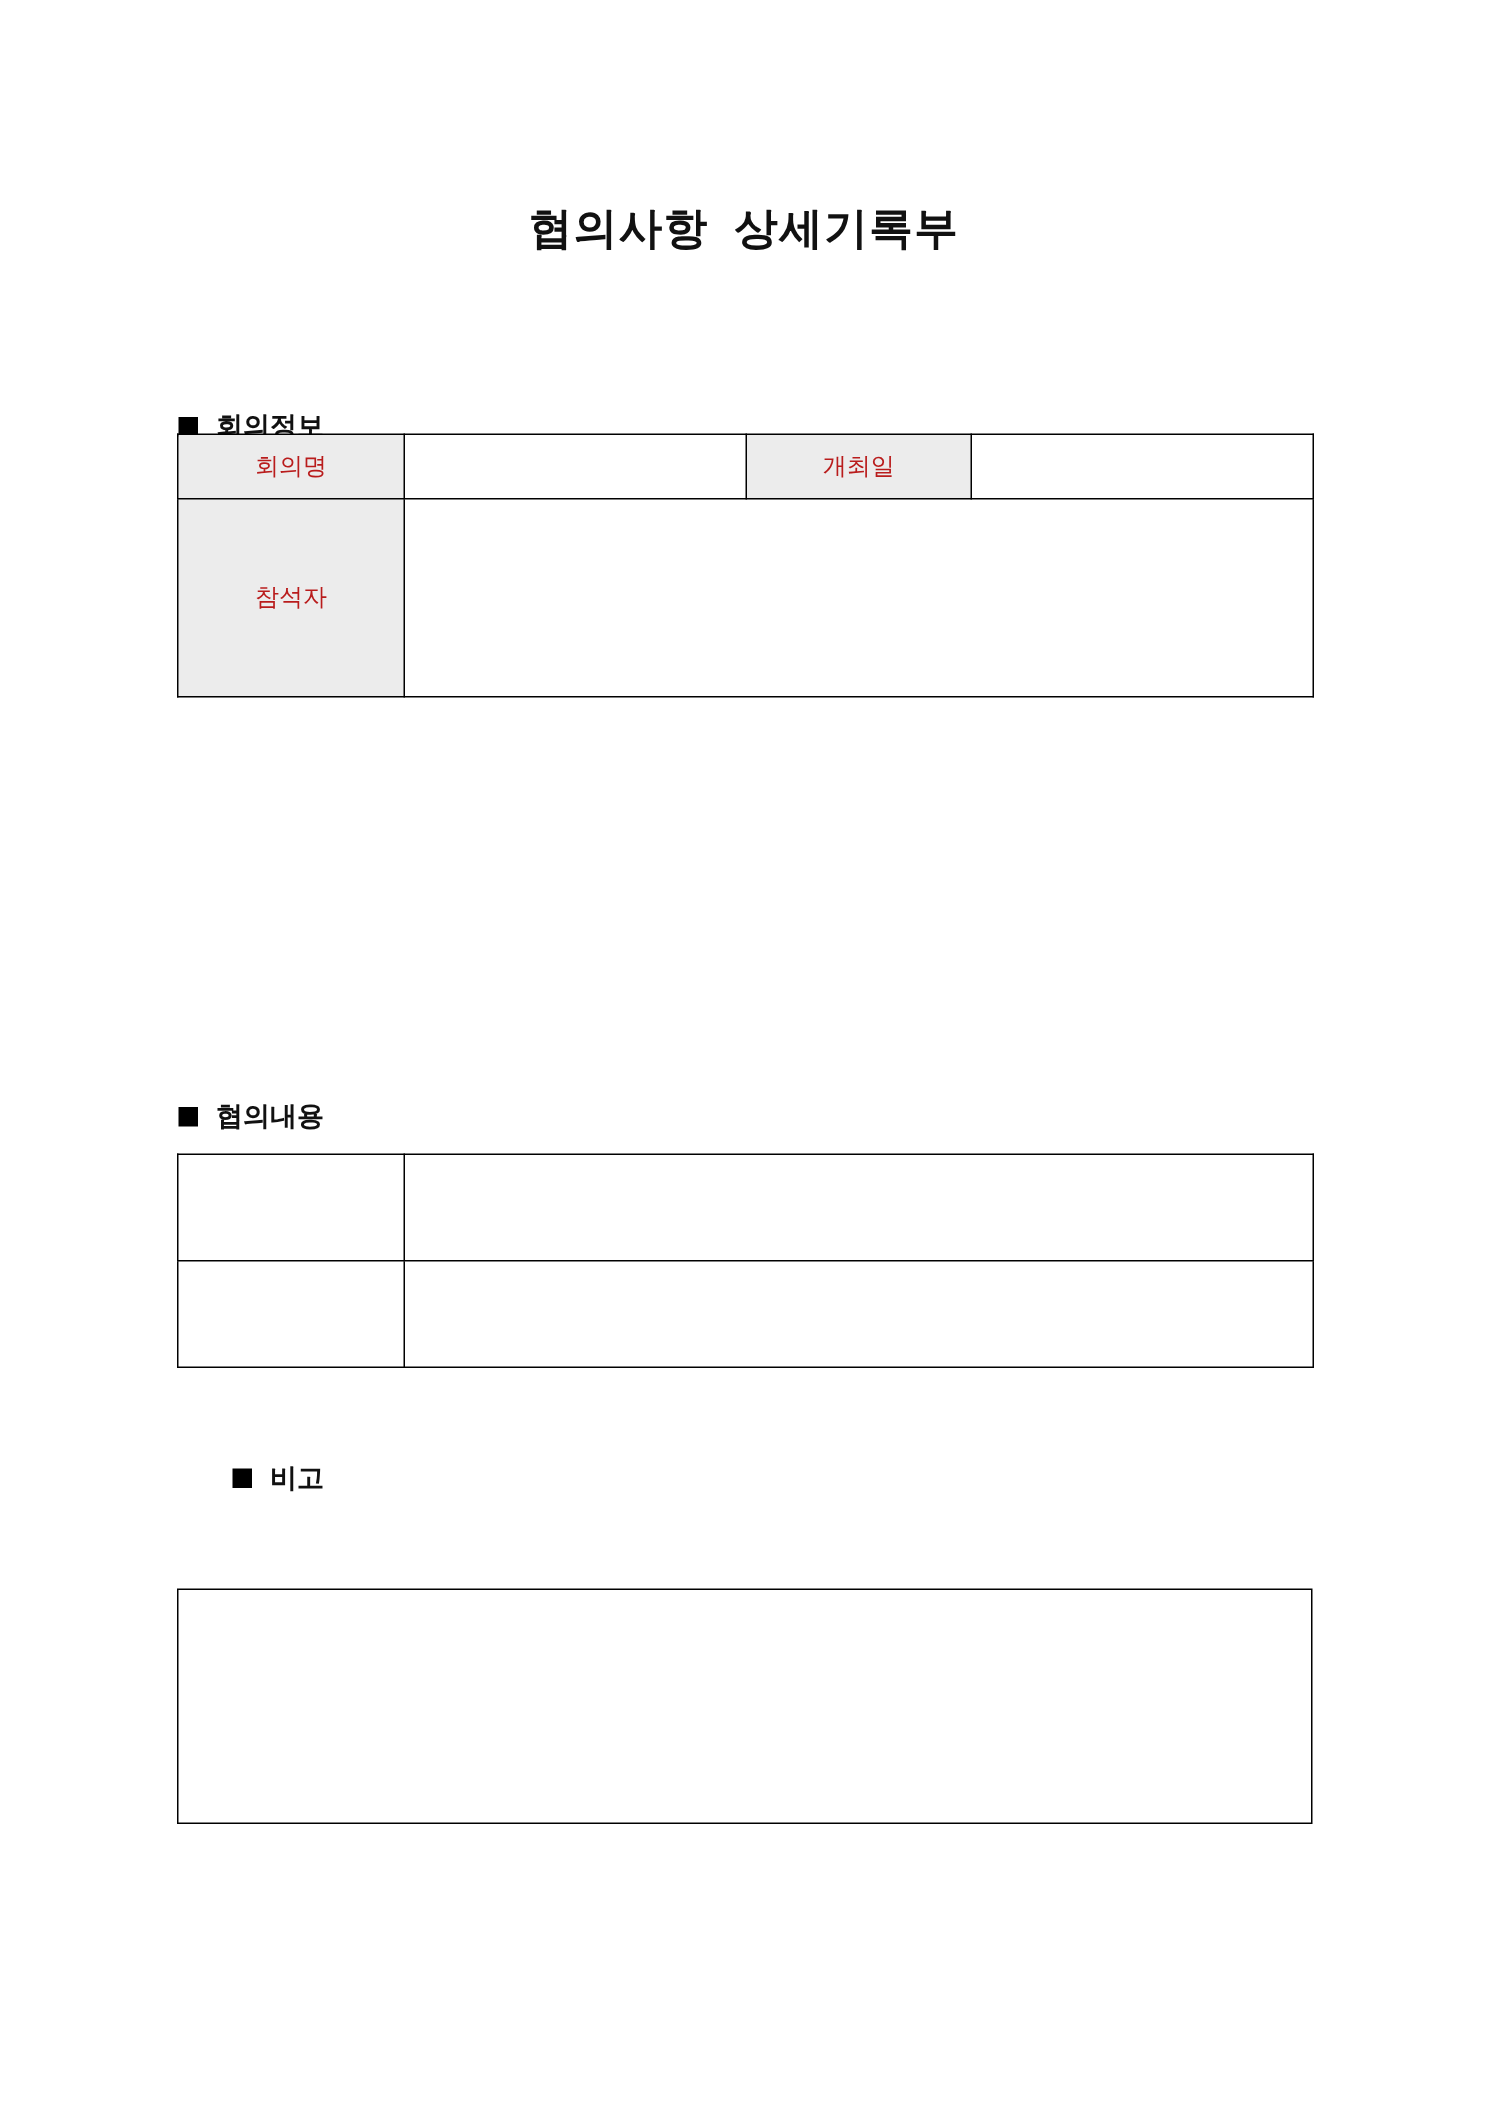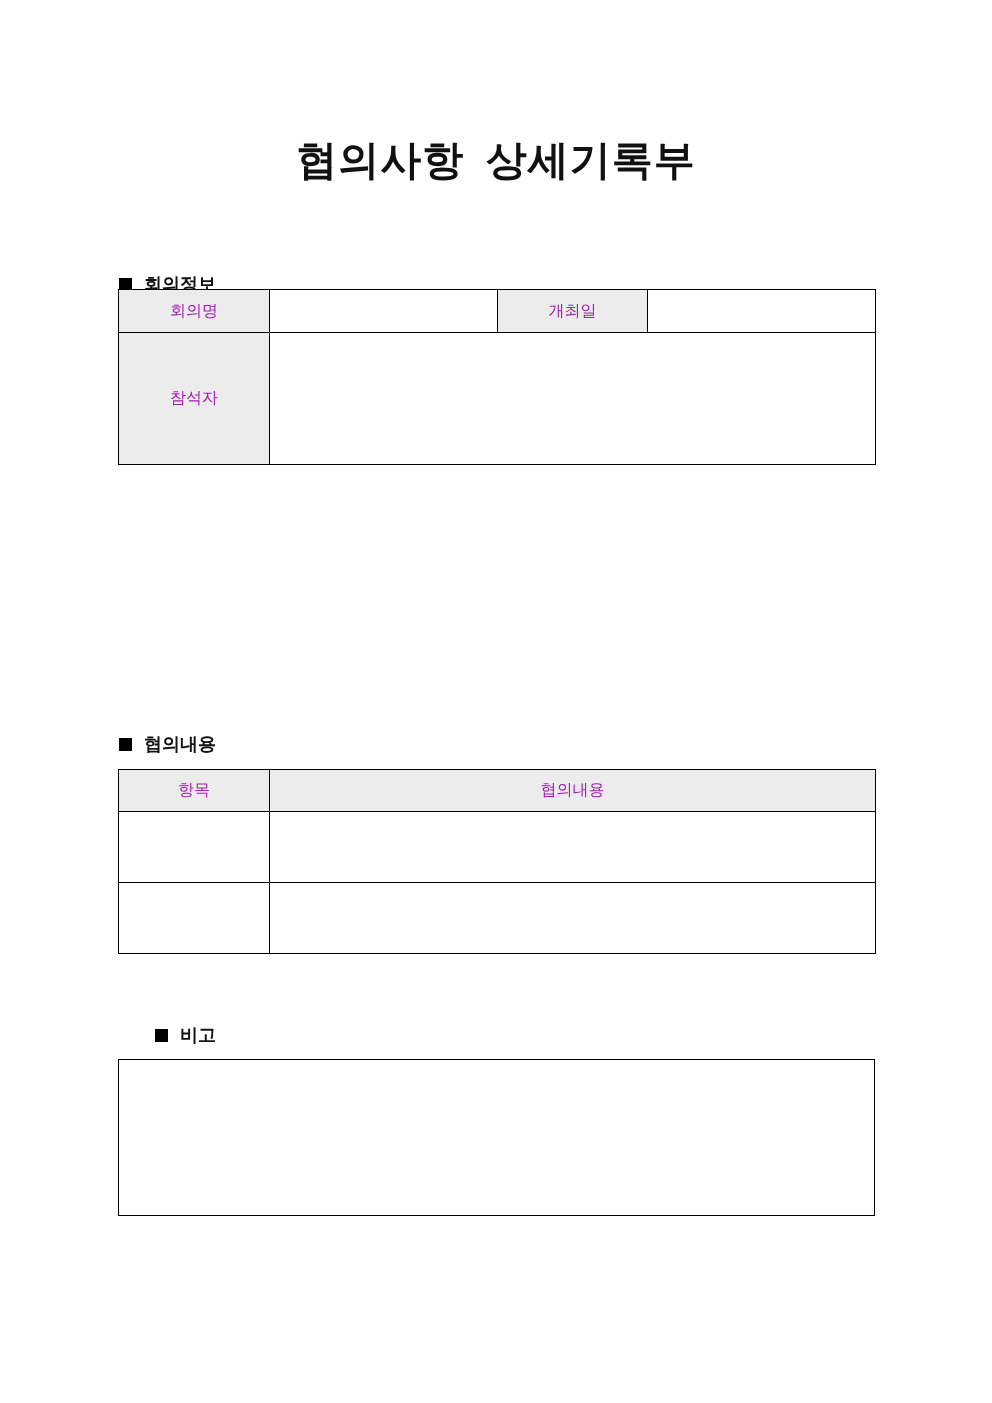--- a/index.html
+++ b/index.html
@@ -2,37 +2,37 @@
 <html><head>
   <meta charset="utf-8">
   <style>
     html, body { margin: 0; padding: 0; background: #ffffff; }
     body {
       width: 992px; height: 1403px; position: relative; overflow: hidden;
       font-family: "DejaVu Sans", "Liberation Sans", sans-serif; color: #111;
     }
     .title {
       position: absolute; left: 0; width: 992px; top: 133px;
-      text-align: center; font-size: 41px; font-weight: bold; letter-spacing: 1px;
+      text-align: center; font-size: 29px; font-weight: bold; letter-spacing: 1px;
       word-spacing: 6px;
     }
     .section-heading {
       position: absolute; left: 119px; font-size: 18px; font-weight: bold;
       display: flex; align-items: center;
     }
     .section-heading .sq {
       display: inline-block; width: 13px; height: 13px; background: #000; margin-right: 12px;
     }
     table.grid {
       position: absolute; left: 118px; width: 757px; border-collapse: collapse;
       table-layout: fixed;
     }
     table.grid td {
       border: 1.5px solid #000; padding: 0; font-size: 16px; text-align: center;
-      vertical-align: middle; color: #a21caf;
+      vertical-align: middle; color: #b91c1c;
     }
     table.grid td.label { background: #ececec; }
     .remarks {
       position: absolute; left: 118px; top: 1059px; width: 755px; height: 155px;
       border: 1.5px solid #000;
     }
   </style>
 </head>
 <body>
 
@@ -68,33 +68,29 @@
   <span class="sq"></span>
   <span>협의내용</span>
 </div>
 
 <table class="grid" style="top:769px;">
   <colgroup>
     <col style="width:151px">
     <col style="width:606px">
   </colgroup>
   <tbody>
-      <tr style="height:42px;">
-    <td class="label">항목</td>
-    <td class="label">협의내용</td>
-  </tr>
   <tr style="height:71px;">
     <td></td>
     <td></td>
   </tr>
   <tr style="height:71px;">
     <td></td>
     <td></td>
   </tr>
 </tbody>
   </table>
 
-<div class="section-heading" style="top:1023px;padding-left:36px;">
+<div class="section-heading" style="top:973px;padding-left:36px;">
   <span class="sq"></span>
   <span>비고</span>
 </div>
 
 <div class="remarks"></div>
 
 </body></html>

